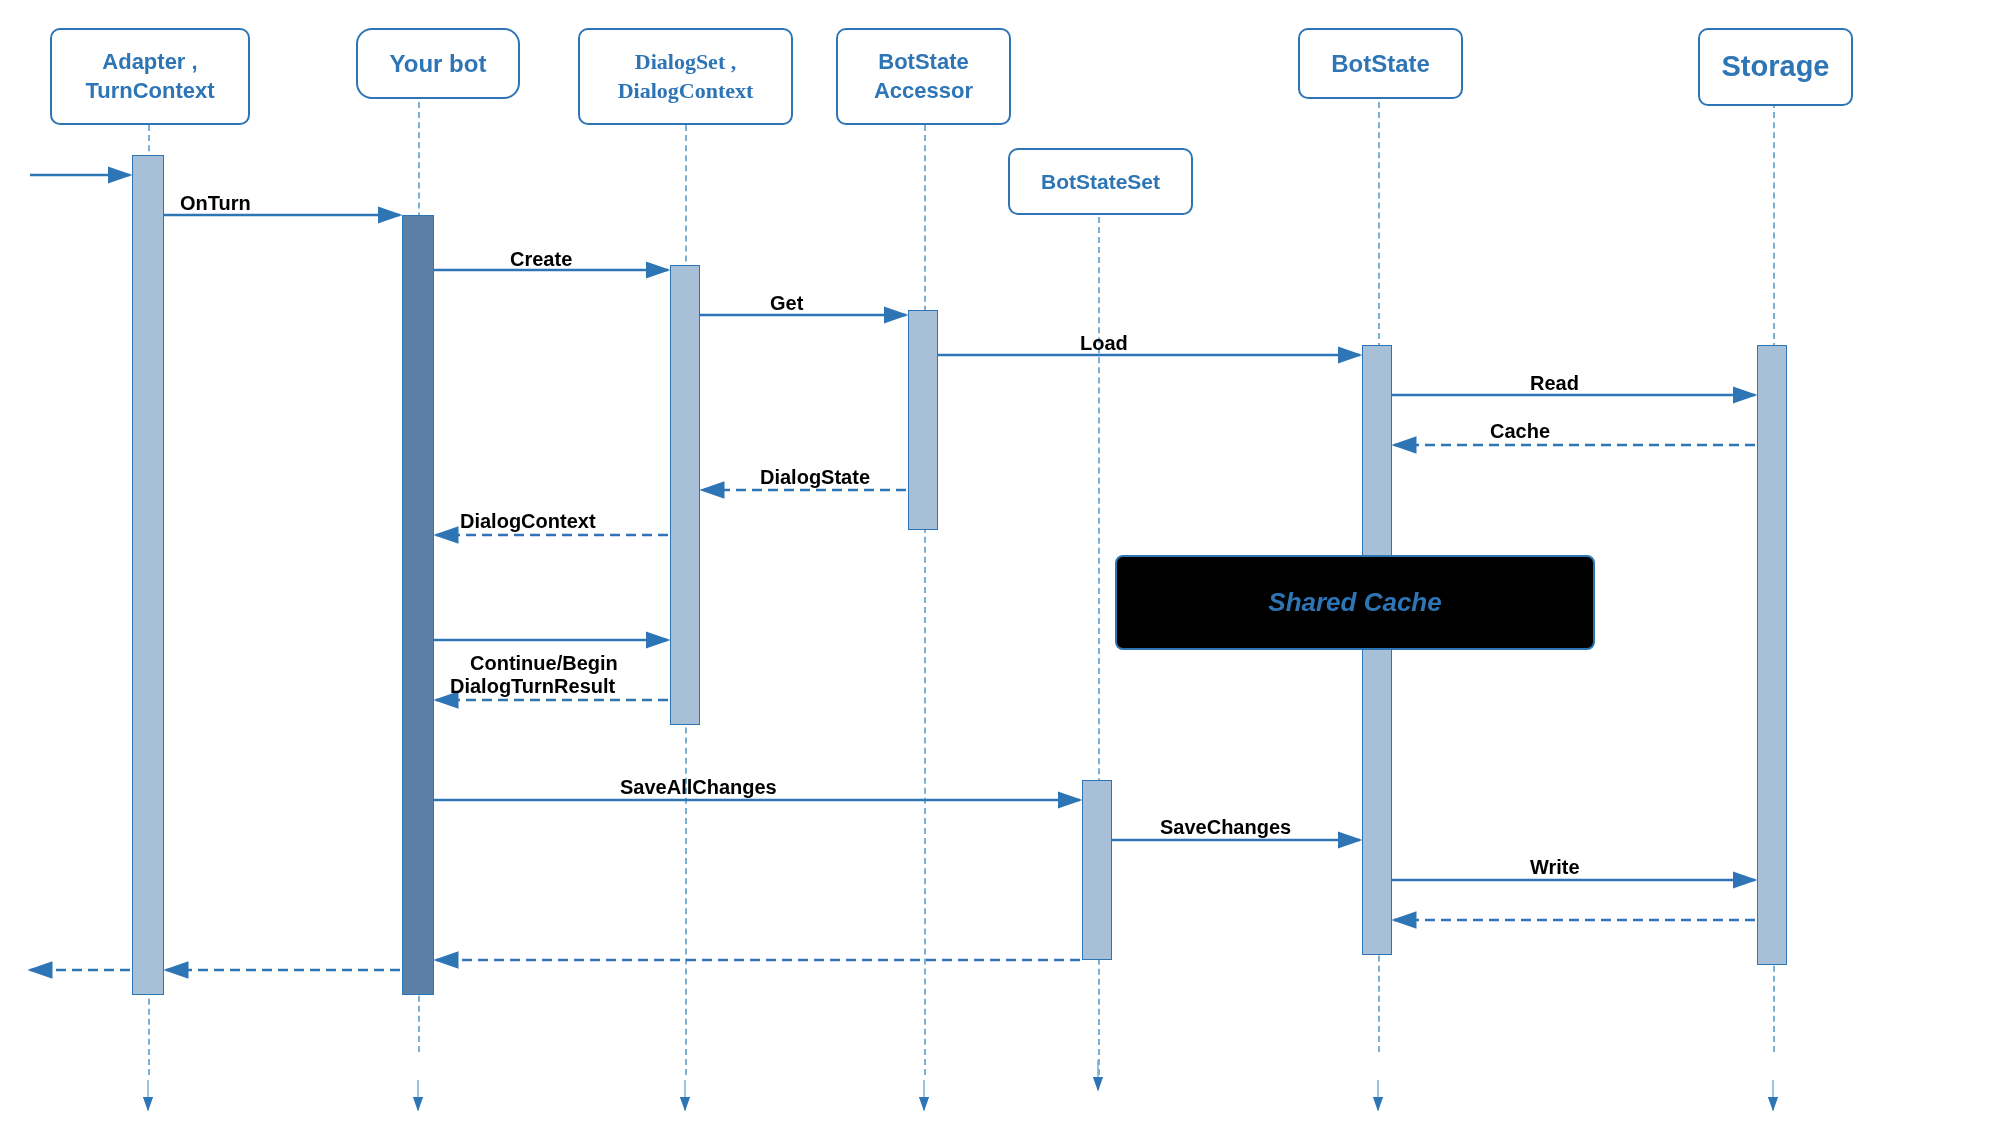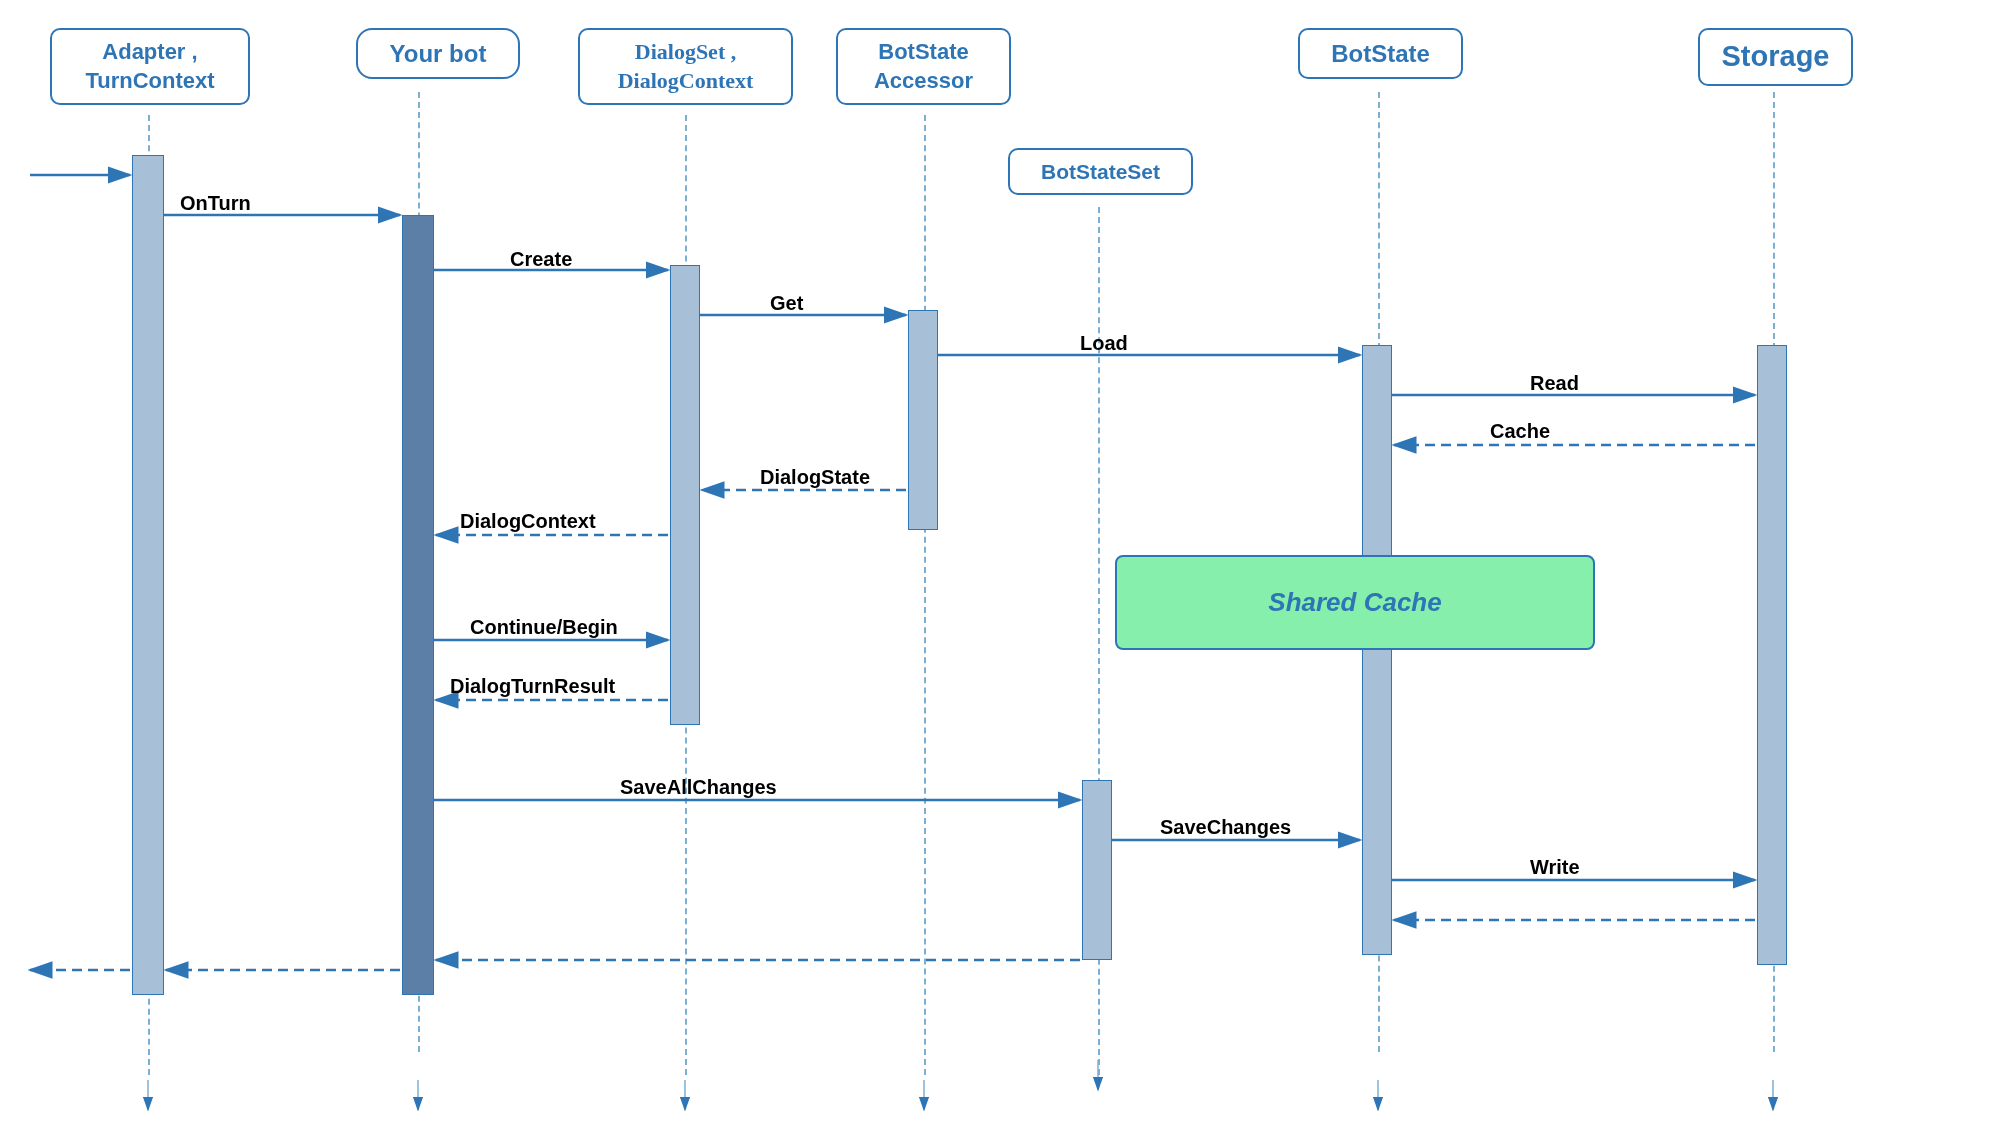--- a/index.html
+++ b/index.html
@@ -18,21 +18,21 @@
     }
     .actor-box {
       position: absolute;
       border: 2px solid #2e75b6;
       border-radius: 10px;
       background: #fff;
       color: #2e75b6;
       font-size: 22px;
       font-weight: 600;
       text-align: center;
-      padding: 8px 18px;
+      padding: 18px 18px;
       line-height: 1.3;
       z-index: 10;
     }
     .lifeline {
       position: absolute;
       border-left: 2px dashed #7bafd4;
       z-index: 1;
     }
     .activation-box {
       position: absolute;
@@ -53,21 +53,21 @@
       top: 0; left: 0;
       width: 2000px;
       height: 1125px;
       z-index: 15;
       pointer-events: none;
     }
     .shared-cache-box {
       position: absolute;
       border: 2.5px solid #2e75b6;
       border-radius: 8px;
-      background: #86efac;
+      background: #000000;
       color: #2e75b6;
       font-size: 26px;
       font-weight: 700;
       font-style: italic;
       text-align: center;
       padding: 14px 40px;
       z-index: 20;
     }
   </style>
 </head>
@@ -193,21 +193,21 @@
   <div class="arrow-label" style="left:1080px; top:332px;">Load</div>
 
   <div class="arrow-label" style="left:1530px; top:372px;">Read</div>
 
   <div class="arrow-label" style="left:1490px; top:420px;">Cache</div>
 
   <div class="arrow-label" style="left:760px; top:466px;">DialogState</div>
 
   <div class="arrow-label" style="left:460px; top:510px;">DialogContext</div>
 
-  <div class="arrow-label" style="left:470px; top:616px;text-align:right;">Continue/Begin</div>
+  <div class="arrow-label" style="left:470px; top:652px;text-align:right;">Continue/Begin</div>
 
   <div class="arrow-label" style="left:450px; top:675px;">DialogTurnResult</div>
 
   <div class="arrow-label" style="left:620px; top:776px;">SaveAllChanges</div>
 
   <div class="arrow-label" style="left:1160px; top:816px;">SaveChanges</div>
 
   <div class="arrow-label" style="left:1530px; top:856px;">Write</div>
 
 </div>

